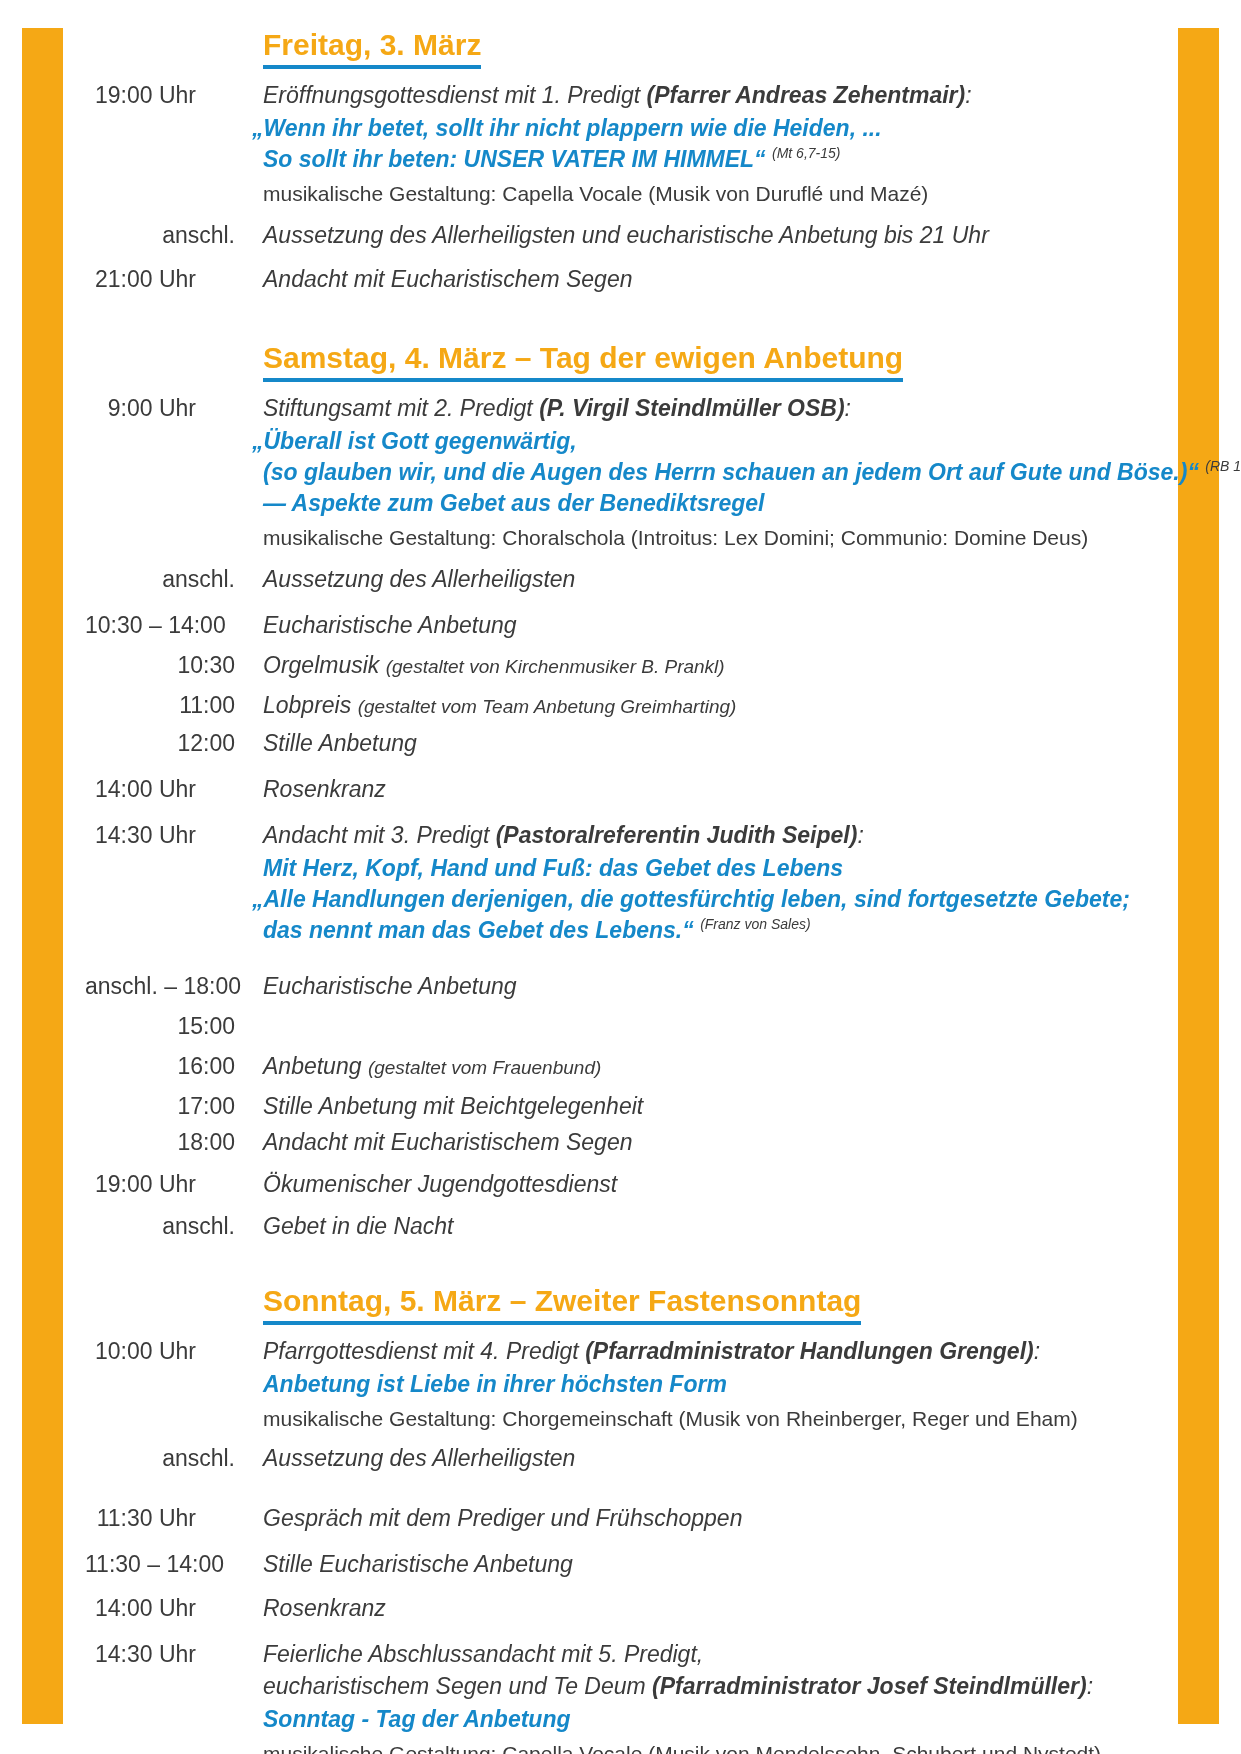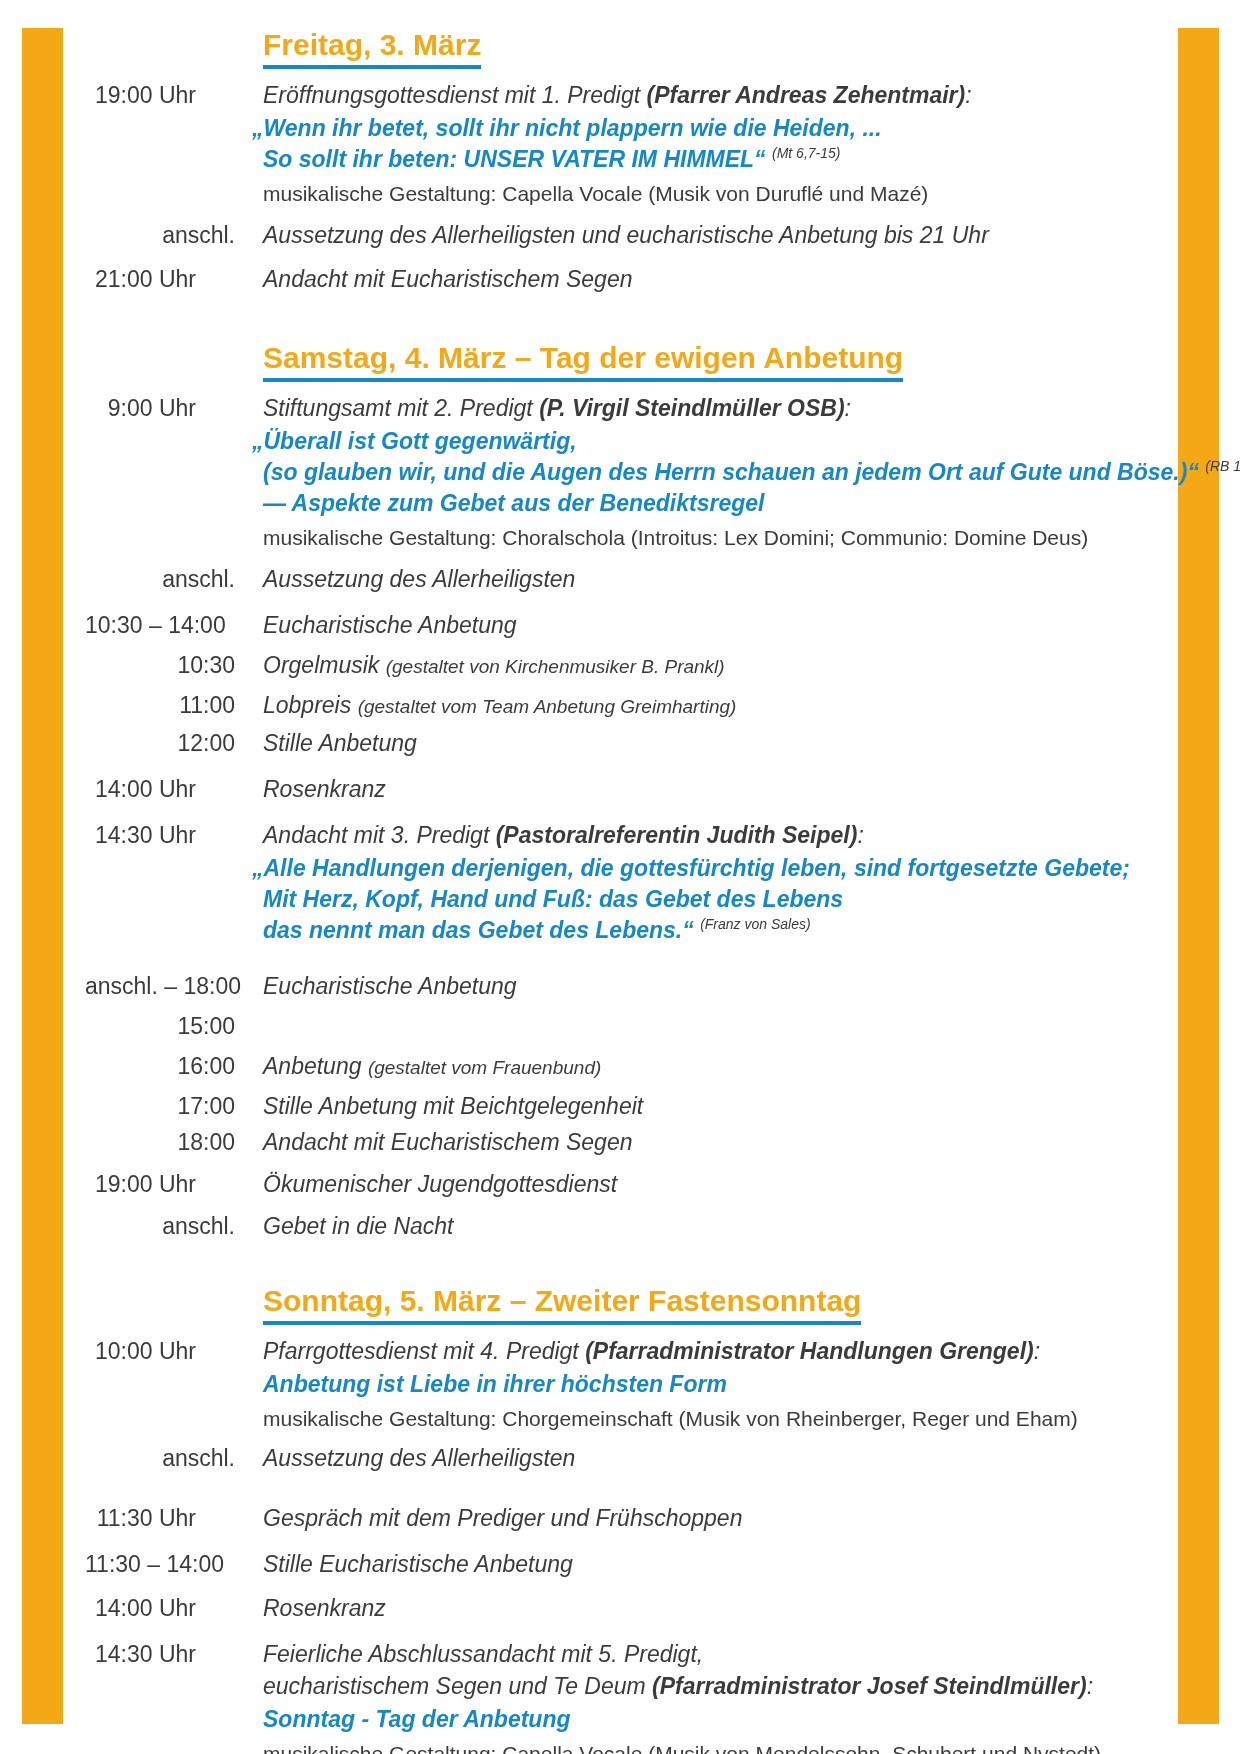--- a/index.html
+++ b/index.html
@@ -124,22 +124,22 @@
   <div class="row" style="margin-top:14px">
     <div class="time t-main">14:00 Uhr</div>
     <div class="desc"><span>Rosenkranz</span></div>
   </div>
 
   <div class="row" style="margin-top:14px">
     <div class="time t-main">14:30 Uhr</div>
     <div class="desc"><span>Andacht mit 3. Predigt </span><b>(Pastoralreferentin Judith Seipel)</b><span>:</span></div>
   </div>
   <div class="quotes" style="margin-top:2px">
+    <div class="quote-line"><span>Mit Herz, Kopf, Hand und Fuß: das Gebet des Lebens</span></div>
     <div class="quote-line hang"><span>„Alle Handlungen derjenigen, die gottesfürchtig leben, sind fortgesetzte Gebete;</span></div>
-    <div class="quote-line"><span>Mit Herz, Kopf, Hand und Fuß: das Gebet des Lebens</span></div>
     <div class="quote-line"><span>das nennt man das Gebet des Lebens.“ </span><sup class="ref">(Franz von Sales)</sup></div>
   </div>
 
   <div class="row" style="margin-top:24px">
     <div class="time t-range">anschl. – 18:00</div>
     <div class="desc"><span>Eucharistische Anbetung</span></div>
   </div>
 
   <div class="row" style="margin-top:8px">
     <div class="time t-right">15:00</div>

